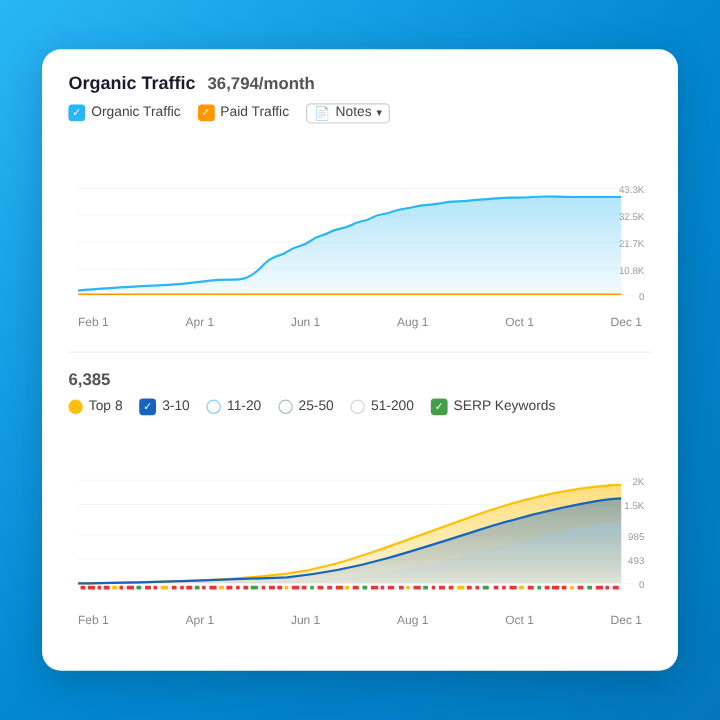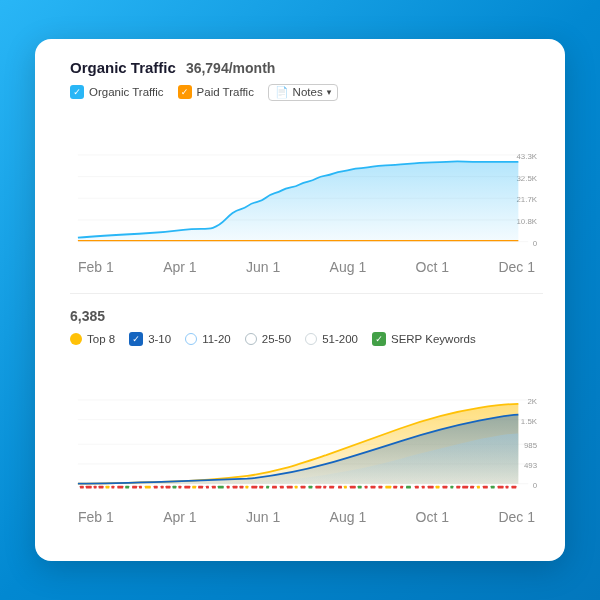--- a/index.html
+++ b/index.html
@@ -8,21 +8,21 @@
       height: 600px;
       background: linear-gradient(135deg, #29b6f6 0%, #0288d1 50%, #0277bd 100%);
       display: flex;
       align-items: center;
       justify-content: center;
       font-family: -apple-system, BlinkMacSystemFont, 'Segoe UI', sans-serif;
     }
     .card {
       background: #fff;
       border-radius: 16px;
-      padding: 20px 22px 18px 35px;
+      padding: 20px 22px 18px 22px;
       width: 530px;
       box-shadow: 0 8px 32px rgba(0,0,0,0.18);
     }
     
     .section { margin-bottom: 18px; }
     .section-header {
       display: flex;
       align-items: baseline;
       gap: 10px;
       margin-bottom: 8px;
@@ -80,21 +80,21 @@
       margin-top: 48px;
     }
     .chart-svg {
       width: 100%;
       display: block;
     }
     .x-axis {
       display: flex;
       justify-content: space-between;
       padding: 2px 8px 0 8px;
-      font-size: 14px;
+      font-size: 10px;
       color: #888;
     }
     .divider {
       border: none;
       border-top: 1px solid #eee;
       margin: 16px 0 14px 0;
     }
   </style>
 </head>
 <body>

